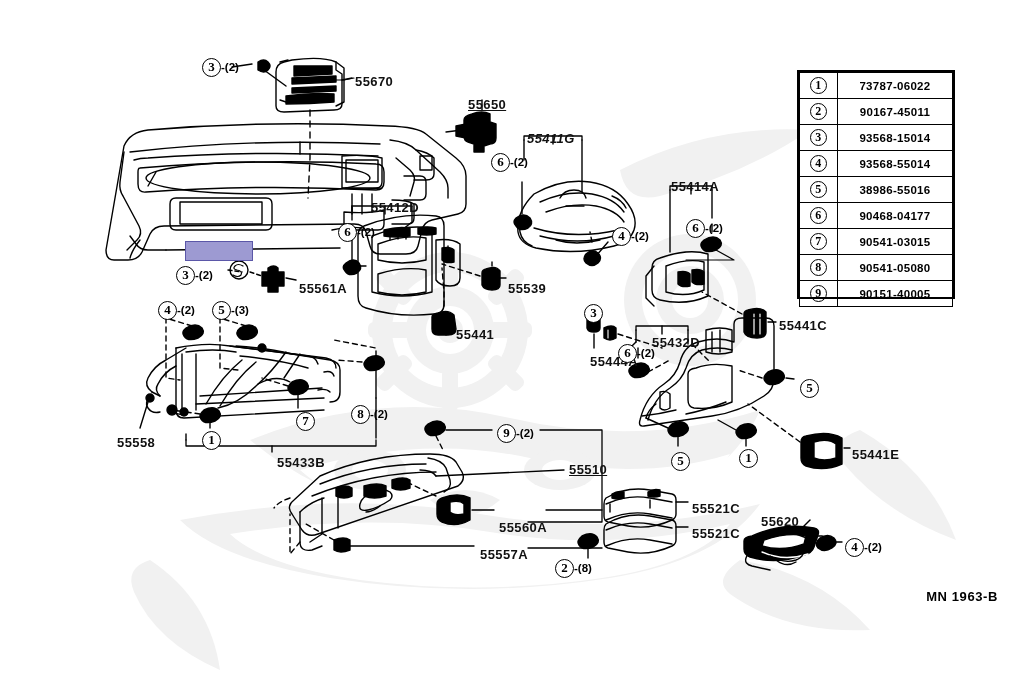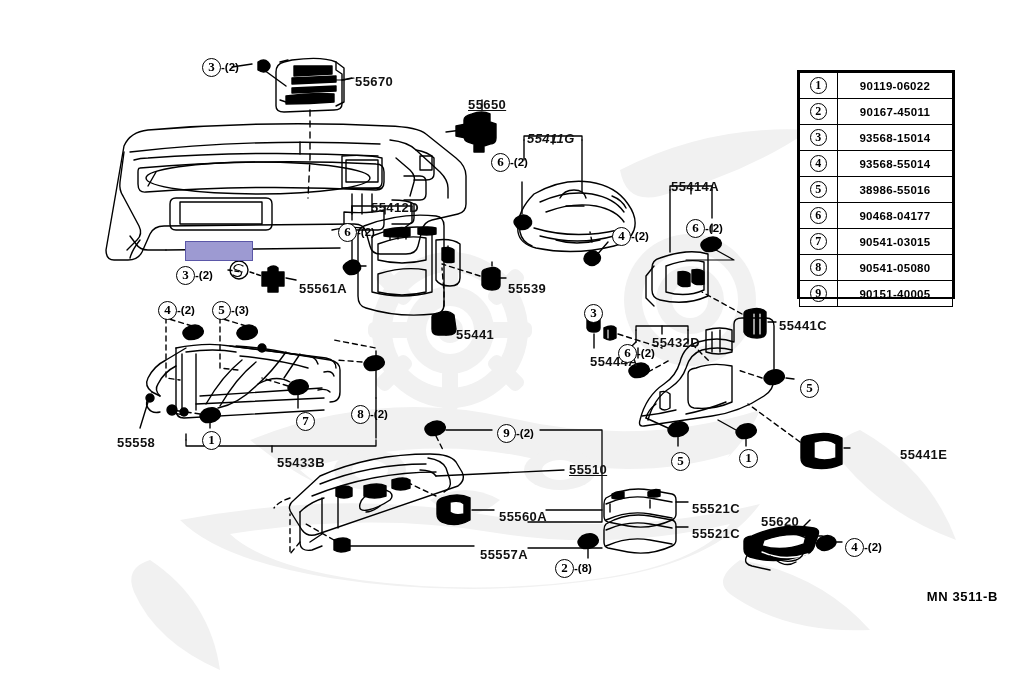--- a/index.html
+++ b/index.html
@@ -453,25 +453,25 @@
     <span class="lbl" style="left: 468px; top: 97px; text-decoration: underline;">55650</span>
     <span class="lbl" style="left: 527px; top: 131px; font-style: italic;">55411G</span>
     <span class="lbl" style="left: 671px; top: 179px;">55414A</span>
     <span class="lbl" style="left: 371px; top: 200px;">55412D</span>
     <span class="lbl" style="left: 299px; top: 281px;">55561A</span>
     <span class="lbl" style="left: 508px; top: 281px;">55539</span>
     <span class="lbl" style="left: 456px; top: 327px;">55441</span>
     <span class="lbl" style="left: 590px; top: 354px;">55444A</span>
     <span class="lbl" style="left: 652px; top: 335px;">55432D</span>
     <span class="lbl" style="left: 779px; top: 318px;">55441C</span>
-    <span class="lbl" style="left: 852px; top: 447px; margin-left: 48px;">55441E</span>
+    <span class="lbl" style="left: 852px; top: 447px;">55441E</span>
     <span class="lbl" style="left: 117px; top: 435px;">55558</span>
     <span class="lbl" style="left: 277px; top: 455px;">55433B</span>
     <span class="lbl" style="left: 569px; top: 462px; text-decoration: underline;">55510</span>
-    <span class="lbl" style="left: 499px; top: 509px; text-align: center;">55560A</span>
+    <span class="lbl" style="left: 499px; top: 520px; text-align: center;">55560A</span>
     <span class="lbl" style="left: 480px; top: 547px;">55557A</span>
     <span class="lbl" style="left: 692px; top: 501px;">55521C</span>
     <span class="lbl" style="left: 692px; top: 526px;">55521C</span>
     <span class="lbl" style="left: 761px; top: 514px;">55620</span>
   </div>
 
   <div id="callout-group">
       <div class="cnum" style="left: 202px; top: 58px;">3</div>
       <div class="qty" style="left: 221px; top: 61px;">-(2)</div>
       <div class="cnum" style="left: 491px; top: 153px;">6</div>
@@ -504,21 +504,21 @@
       <div class="qty" style="left: 574px; top: 562px;">-(8)</div>
       <div class="cnum" style="left: 845px; top: 538px;">4</div>
       <div class="qty" style="left: 864px; top: 541px;">-(2)</div>
     </div>
 
   <div id="legend" style="left: 797px; top: 70px; width: 158px; height: 229px;">
     <table>
       <tbody id="legend-body">
           <tr>
             <td class="idx"><span class="legnum">1</span></td>
-            <td class="pn">90119-06022</td>
+            <td class="pn">73787-06022</td>
           </tr>
           <tr>
             <td class="idx"><span class="legnum">2</span></td>
             <td class="pn">90167-45011</td>
           </tr>
           <tr>
             <td class="idx"><span class="legnum">3</span></td>
             <td class="pn">93568-15014</td>
           </tr>
           <tr>
@@ -542,15 +542,15 @@
             <td class="pn">90541-05080</td>
           </tr>
           <tr>
             <td class="idx"><span class="legnum">9</span></td>
             <td class="pn">90151-40005</td>
           </tr>
         </tbody>
     </table>
   </div>
 
-  <div id="diagcode">MN 3511-B</div>
+  <div id="diagcode">MN 1963-B</div>
 
 </div>
 
 </body></html>

